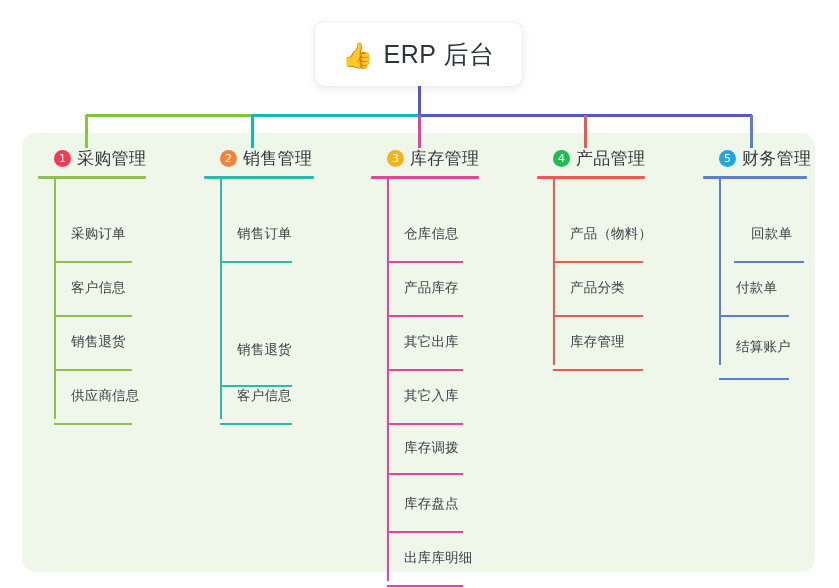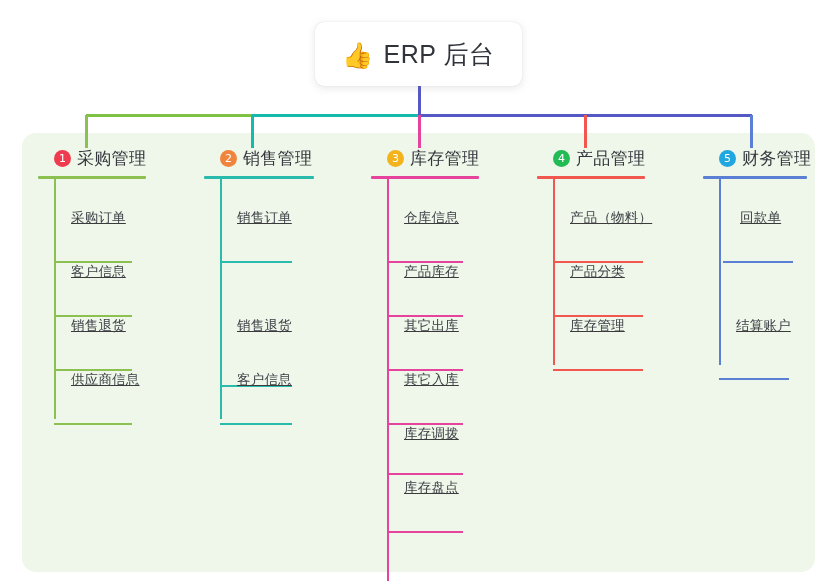--- a/index.html
+++ b/index.html
@@ -116,22 +116,21 @@
     position: absolute;
     left: 16px;
     top: 0;
     width: 2px;
   }
   .leaf {
     position: relative;
     box-sizing: border-box;
     padding-left: 33px;
     display: flex;
-    align-items: flex-start;
-    text-decoration: underline;
+    align-items: center;
   }
   .leaf-label {
     font-size: 13.5px;
     color: #3d4047;
     white-space: nowrap;
     padding-bottom: 4px;
     letter-spacing: 0.2px;
   }
   .leaf-rule {
     position: absolute;
@@ -241,20 +240,24 @@
             <div class="leaf-rule" style="background: rgb(230, 67, 156); width: 76px;"></div>
           </div>
           <div class="leaf" style="position: absolute; left: 0px; top: 246px; height: 50px;">
             <span class="leaf-label">库存调拨</span>
             <div class="leaf-rule" style="background: rgb(230, 67, 156); width: 76px;"></div>
           </div>
           <div class="leaf" style="position: absolute; left: 0px; top: 300px; height: 54px;">
             <span class="leaf-label">库存盘点</span>
             <div class="leaf-rule" style="background: rgb(230, 67, 156); width: 76px;"></div>
           </div>
+          <div class="leaf" style="position: absolute; left: 0px; top: 354px; height: 54px;">
+            <span class="leaf-label">出库库明细</span>
+            <div class="leaf-rule" style="background: rgb(230, 67, 156); width: 76px;"></div>
+          </div>
         </div>
       </div>
       <div class="column" style="left: 537px;">
         <div class="col-header">
           <span class="badge" style="background: rgb(34, 187, 85);">4</span>
           <span class="col-title">产品管理</span>
         </div>
         <div class="header-rule" style="background: rgb(241, 87, 79); width: 108px;"></div>
         <div class="children" style="height: 236px;">
           <div class="spine" style="background: rgb(241, 87, 79); height: 186px;"></div>
@@ -273,22 +276,26 @@
         </div>
       </div>
       <div class="column" style="left: 703px;">
         <div class="col-header">
           <span class="badge" style="background: rgb(33, 167, 224);">5</span>
           <span class="col-title">财务管理</span>
         </div>
         <div class="header-rule" style="background: rgb(91, 127, 212); width: 104px;"></div>
         <div class="children" style="height: 192px;">
           <div class="spine" style="background: rgb(91, 127, 212); height: 186px;"></div>
-          <div class="leaf" style="position: absolute; left: 4px; top: 30px; height: 54px;">
+          <div class="leaf" style="position: absolute; left: 15px; top: 30px; height: 54px;">
             <span class="leaf-label">回款单</span>
+            <div class="leaf-rule" style="background: rgb(91, 127, 212); width: 70px;"></div>
+          </div>
+          <div class="leaf" style="position: absolute; left: 0px; top: 84px; height: 54px;">
+            <span class="leaf-label">付款单</span>
             <div class="leaf-rule" style="background: rgb(91, 127, 212); width: 70px;"></div>
           </div>
           <div class="leaf" style="position: absolute; left: 0px; top: 138px; height: 63px;">
             <span class="leaf-label">结算账户</span>
             <div class="leaf-rule" style="background: rgb(91, 127, 212); width: 70px;"></div>
           </div>
         </div>
       </div>
     </div>
 

